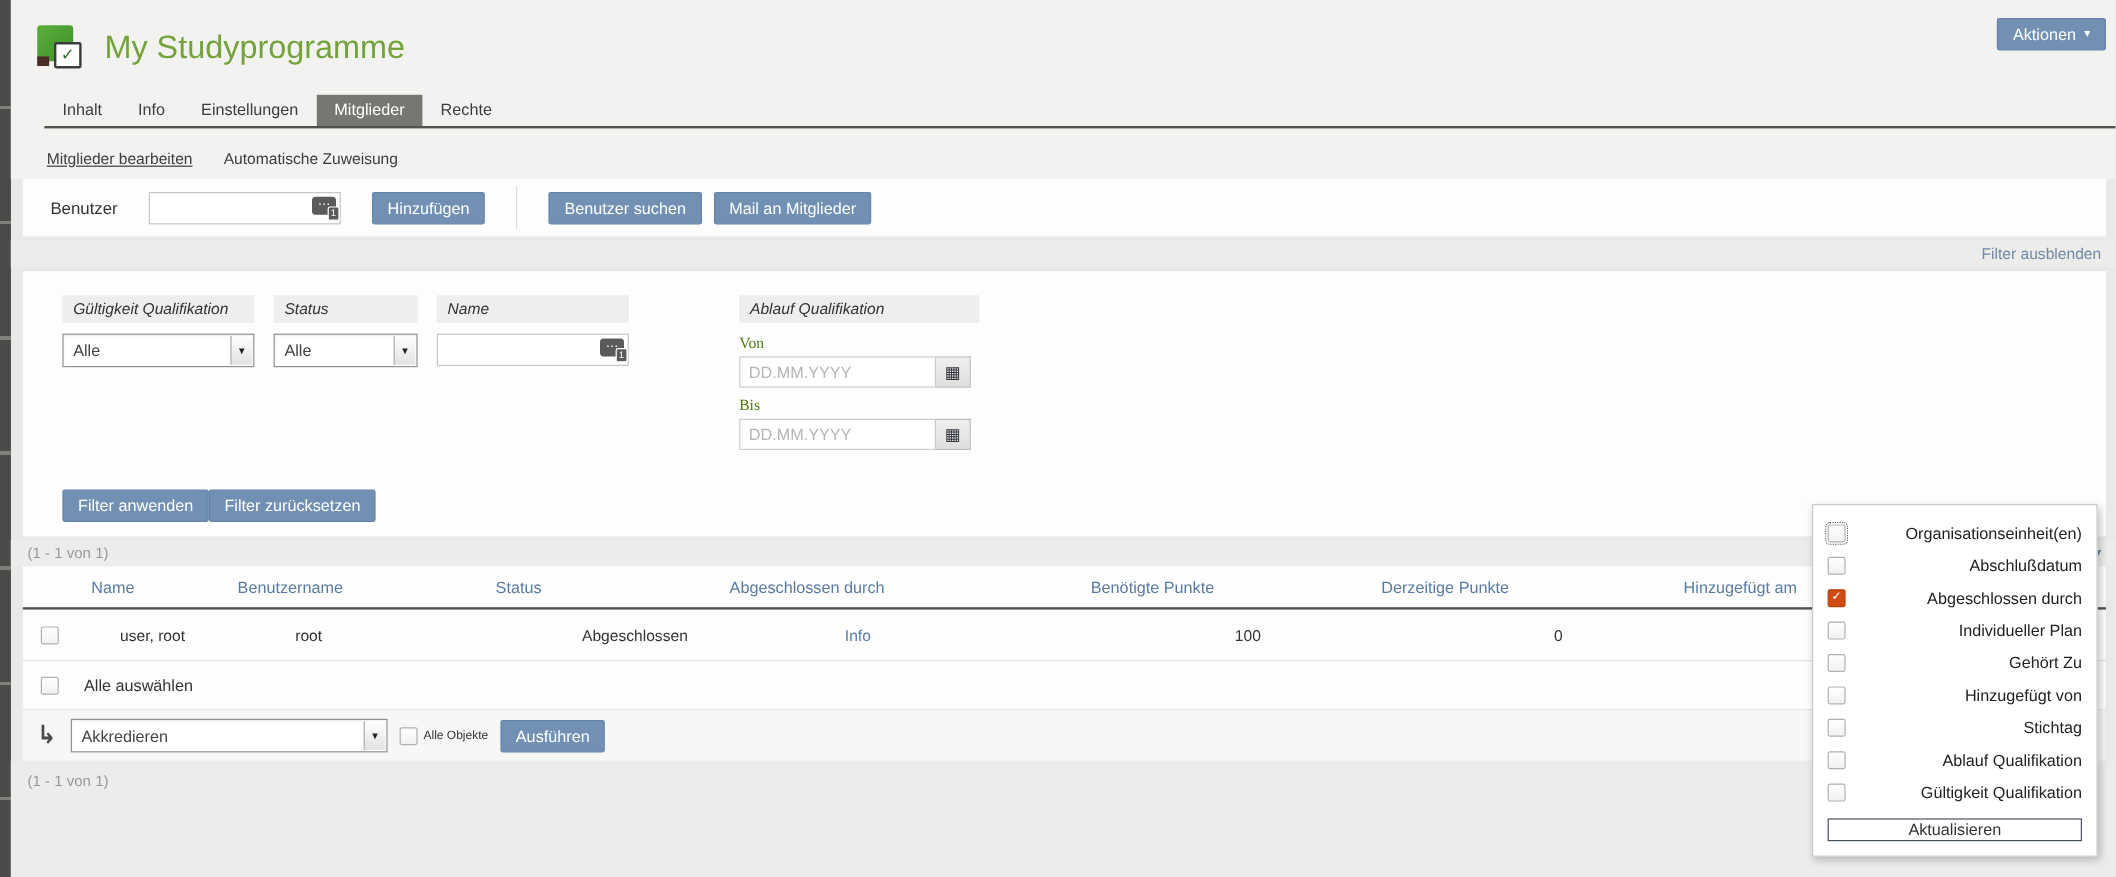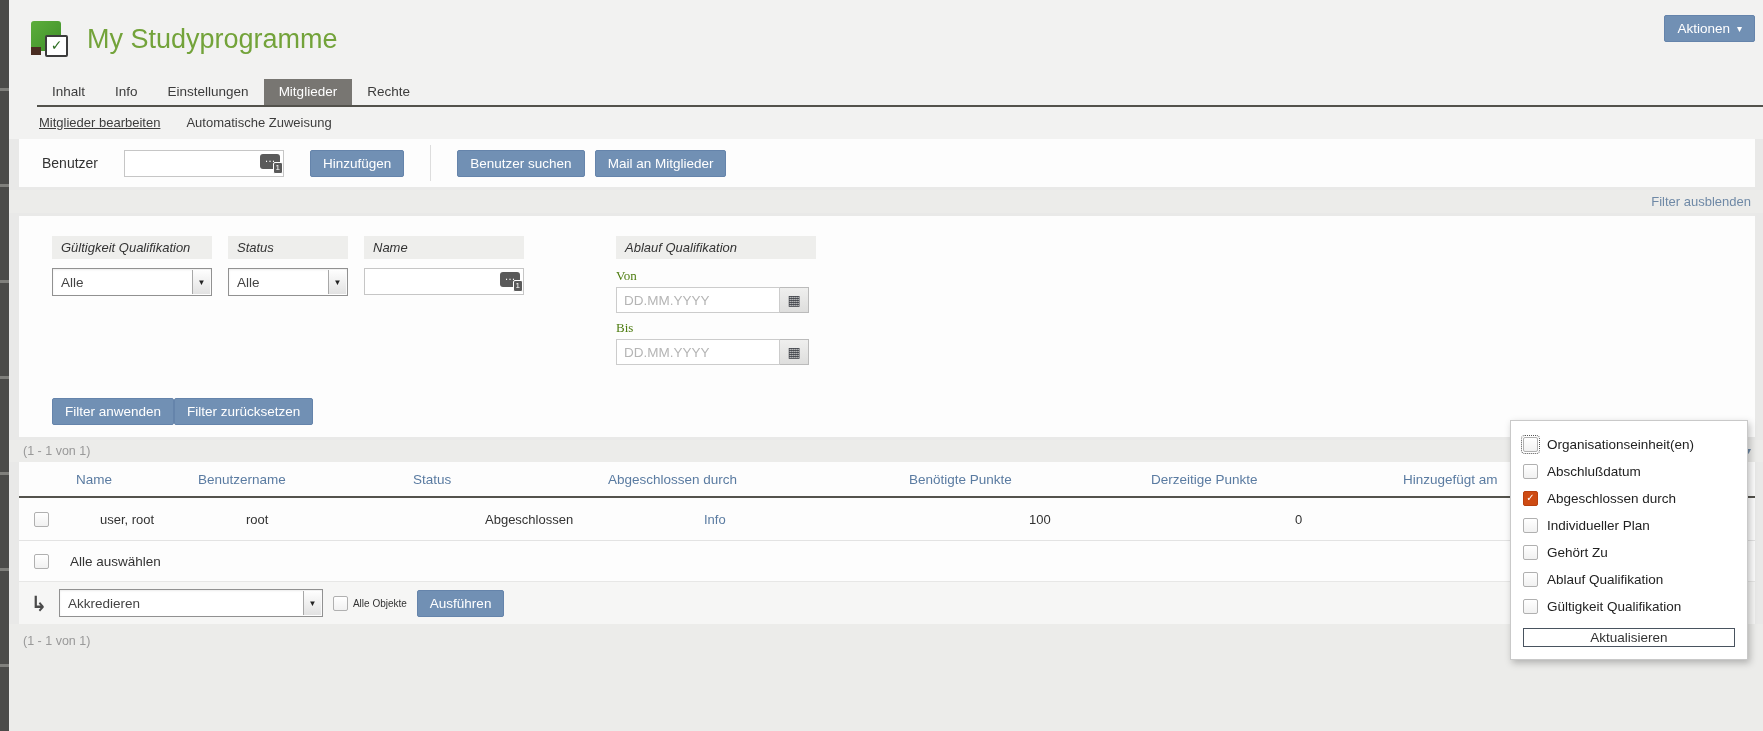--- a/index.html
+++ b/index.html
@@ -27,21 +27,21 @@
   .logo-check{position:absolute;left:14px;top:16px;width:19px;height:18px;background:#fff;border:2px solid #3c3c3c;border-radius:2px;color:#2e6e22;font-size:14px;font-weight:bold;line-height:17px;text-align:center;}
   .title{font-size:27px;font-weight:400;color:#73a33a;margin:0 0 0 14px;}
   .btn{display:inline-flex;align-items:center;gap:7px;background:#7190b4;border:1px solid #6584ab;color:#fff;
        padding:5px 12px;border-radius:2px;font-size:13.5px;cursor:pointer;font-family:inherit;}
   .actions-btn{position:absolute;right:8px;top:2px;}
   .caret{font-size:10px;line-height:1;}
 
   .tabs{display:flex;margin:14px 0 0 28px;border-bottom:2px solid #53524c;align-items:flex-end;}
   .tab{padding:5px 15px 6px;color:#3c3c3c;text-decoration:none;cursor:pointer;}
   .tab.active{background:#787672;color:#fff;}
-  .subnav{display:flex;gap:26px;padding:8px 0 9px 30px;font-size:13px;}
+  .subnav{display:flex;gap:26px;padding:8px 0 9px 30px;font-size:13px;margin-top:10px;}
   .subnav a{color:#3d3d3d;text-decoration:none;cursor:pointer;}
   .subnav a.active{text-decoration:underline;}
 
   
   .band-white{background:#fdfdfd;margin:0 8px 0 10px;}
   .band-gray{background:#ececea;}
 
   .form-band{display:flex;align-items:center;height:48px;}
   .form-label{padding-left:23px;width:82px;font-size:14px;color:#333;}
   .input-wrap{position:relative;display:inline-block;}
@@ -97,21 +97,21 @@
   .leveldown-icon{font-size:19px;color:#4a4a4a;font-weight:bold;margin-right:12px;transform:scaleY(1.1);}
   .bulk-select{width:232px;}
   .bulk-row .cb{margin:0 5px 0 10px;}
   .bulk-row .obj-label{font-size:10px;}
   .bottom-count{padding:9px 0 0 14px;}
   .grow{flex:1;}
 
   
   .col-menu{position:absolute;right:15px;top:420px;width:212px;background:#fff;border:1px solid #c9c9c9;
             box-shadow:2px 3px 7px rgba(0,0,0,.25);padding:10px 12px 12px;z-index:10;}
-  .dd-item{display:flex;align-items:center;gap:9px;height:27px;font-size:13.5px;color:#222;cursor:pointer;}
+  .dd-item{display:flex;align-items:center;gap:9px;height:27px;font-size:13.5px;color:#222;cursor:pointer;justify-content:space-between;}
   .dd-update{margin-top:8px;width:100%;height:19px;background:#fff;border:1px solid #49535f;color:#333;
              font-size:13.5px;font-family:inherit;cursor:pointer;}
 </style>
 </head>
 <body>
 
 <div class="page">
   <div class="left-strip"></div>
 
   <div class="main">
@@ -282,20 +282,28 @@
   <label class="dd-item">
     <span class="cb"></span>
     <span>Individueller Plan</span>
   </label>
   <label class="dd-item">
     <span class="cb"></span>
     <span>Gehört Zu</span>
   </label>
   <label class="dd-item">
     <span class="cb"></span>
+    <span>Hinzugefügt von</span>
+  </label>
+  <label class="dd-item">
+    <span class="cb"></span>
+    <span>Stichtag</span>
+  </label>
+  <label class="dd-item">
+    <span class="cb"></span>
     <span>Ablauf Qualifikation</span>
   </label>
   <label class="dd-item">
     <span class="cb"></span>
     <span>Gültigkeit Qualifikation</span>
   </label>
   <button class="dd-update">Aktualisieren</button>
 </div>
 
 </body></html>

